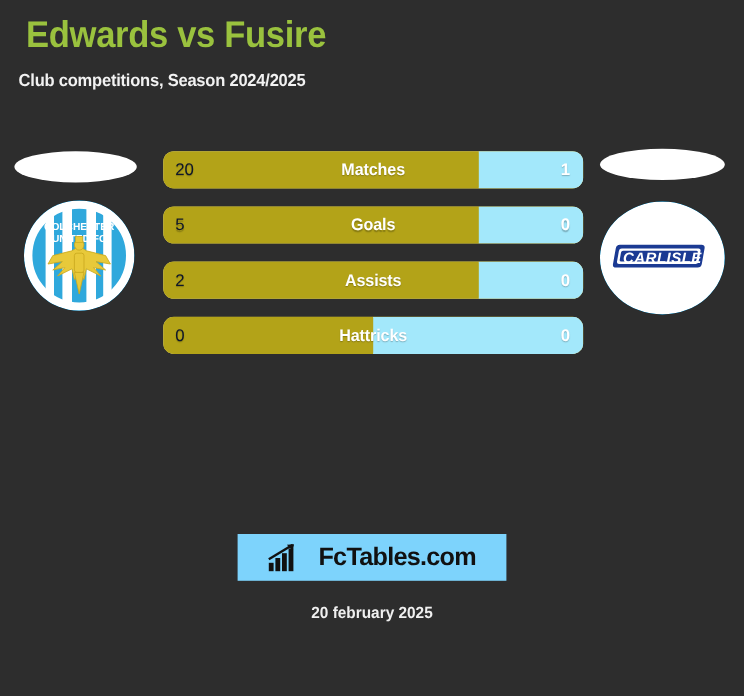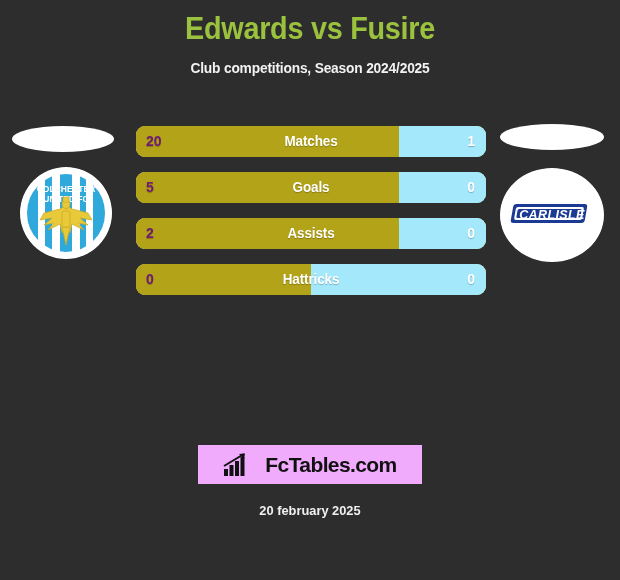--- a/index.html
+++ b/index.html
@@ -14,21 +14,21 @@
     overflow: hidden;
     position: relative;
   }
 
   
   .header {
     position: absolute;
     top: 0;
     left: 0;
     width: 620px;
-    text-align: center;
+    text-align: left;
   }
   .title {
     margin: 0;
     padding-top: 10px;
     font-size: 31px;
     line-height: 38px;
     font-weight: bold;
     color: #9ac23e;
     letter-spacing: -0.3px;
     transform: scaleX(0.93);
@@ -61,21 +61,21 @@
     top: 124px;
     width: 104px;
     height: 26px;
   }
 
   
   .badge {
     position: absolute;
     border-radius: 50%;
     overflow: hidden;
-    background: #a3a3a3;
+    background: #0ea5e9;
   }
   .badge-left {
     left: 20px;
     top: 167px;
     width: 92px;
     height: 92px;
   }
   .badge-right {
     left: 500px;
     top: 168px;
@@ -128,22 +128,22 @@
     transform: scaleX(0.96);
     text-shadow: 0 1px 1px rgba(0,0,0,0.25);
   }
   .val-left {
     position: absolute;
     left: 10px;
     top: 0;
     height: 21px;
     line-height: 31px;
     font-size: 14px;
-    font-weight: bold;
-    color: #701a75;
+    font-weight: normal;
+    color: #0f172a;
     text-shadow: 0 1px 1px rgba(0,0,0,0.25);
   }
   .val-right {
     position: absolute;
     right: 11px;
     top: 0;
     height: 31px;
     line-height: 31px;
     font-size: 14px;
     font-weight: bold;
@@ -151,21 +151,21 @@
     text-shadow: 0 1px 1px rgba(0,0,0,0.25);
   }
 
   
   .fctables {
     position: absolute;
     left: 198px;
     top: 445px;
     width: 224px;
     height: 39px;
-    background: #f0abfc;
+    background: #7dd3fc;
     display: flex;
     align-items: center;
     justify-content: center;
     gap: 16px;
   }
   .fct-text {
     font-size: 21px;
     font-weight: bold;
     color: #111111;
     letter-spacing: -0.6px;

